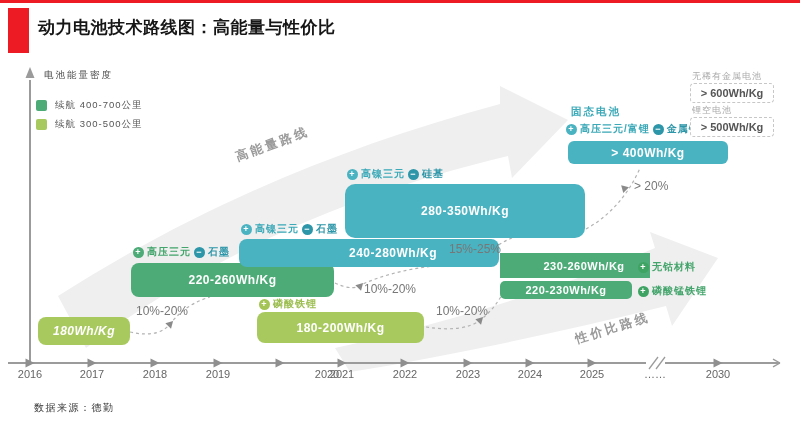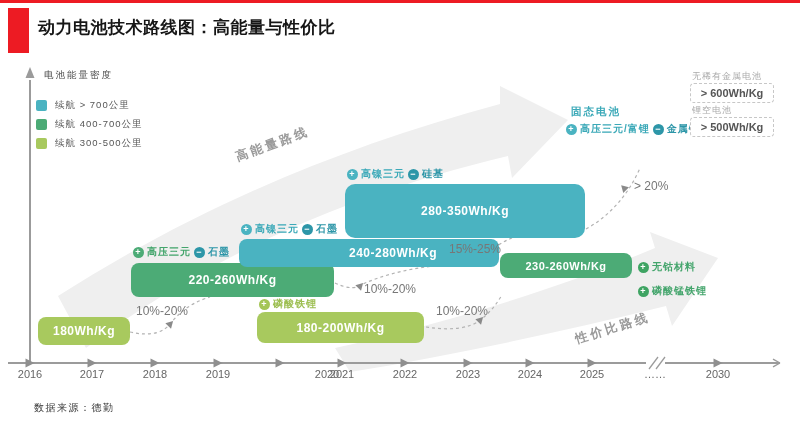--- a/index.html
+++ b/index.html
@@ -93,42 +93,40 @@
     </g>
   </svg>
 
   <div class="topline"></div>
   <div class="redblock"></div>
   <div class="title">动力电池技术路线图：高能量与性价比</div>
 
   <div class="ylabel">电池能量密度</div>
   <div class="legend">
     <div class="lrow">
-      <span class="sw" style="background:#4AB3C1"></span>
-      <span>续航 &gt; 700公里</span>
-    </div>
-    <div class="lrow">
       <span class="sw" style="background:#4CAB76"></span>
       <span>续航 400-700公里</span>
     </div>
     <div class="lrow">
       <span class="sw" style="background:#A8C95E"></span>
       <span>续航 300-500公里</span>
     </div>
   </div>
 
   <div class="route-text" style="left:234px;top:136px;transform:rotate(-20deg);">高能量路线</div>
   <div class="route-text" style="left:574px;top:320px;transform:rotate(-17deg);">性价比路线</div>
 
-  <div class="bar lgreen" style="left:38px;top:317px;width:92px;height:28px;">180Wh/Kg</div>
+  <div class="bar lgreen" style="left:38px;top:317px;width:92px;height:28px;font-style:italic;">180Wh/Kg</div>
   <div class="bar green" style="left:131px;top:263px;width:203px;height:34px;">220-260Wh/Kg</div>
   <div class="bar teal" style="left:239px;top:239px;width:212px;height:28px;padding-left:48px;">240-280Wh/Kg</div>
   <div class="bar teal" style="left:345px;top:184px;width:240px;height:54px;border-radius:10px;">280-350Wh/Kg</div>
   <div class="bar lgreen" style="left:257px;top:312px;width:167px;height:31px;">180-200Wh/Kg</div>
-  <div class="bar green" style="left:500px;top:253px;width:132px;height:25px;border-radius:8px;font-size:11px;">230-260Wh/Kg</div>
+  <div class="bar green" style="left:500px;top:253px;width:132px;height:25px;border-radius:0;font-size:11px;padding-left:18px;">230-260Wh/Kg</div>
+  <div class="bar green" style="left:500px;top:281px;width:132px;height:18px;border-radius:5px;font-size:11px;">220-230Wh/Kg</div>
+  <div class="bar teal" style="left:568px;top:141px;width:160px;height:23px;border-radius:6px;">&gt; 400Wh/Kg</div>
 
   <div class="mat-row" style="left:133px;top:245px;">
     <span class="pm" style="background:#4CAB76">+</span>
     <span class="t-green">高压三元</span>
     <span class="pm" style="background:#2D96A8">−</span>
     <span class="t-dteal">石墨</span>
   </div>
   <div class="mat-row" style="left:241px;top:222px;">
     <span class="pm" style="background:#4AB3C1">+</span>
     <span class="t-teal">高镍三元</span>

